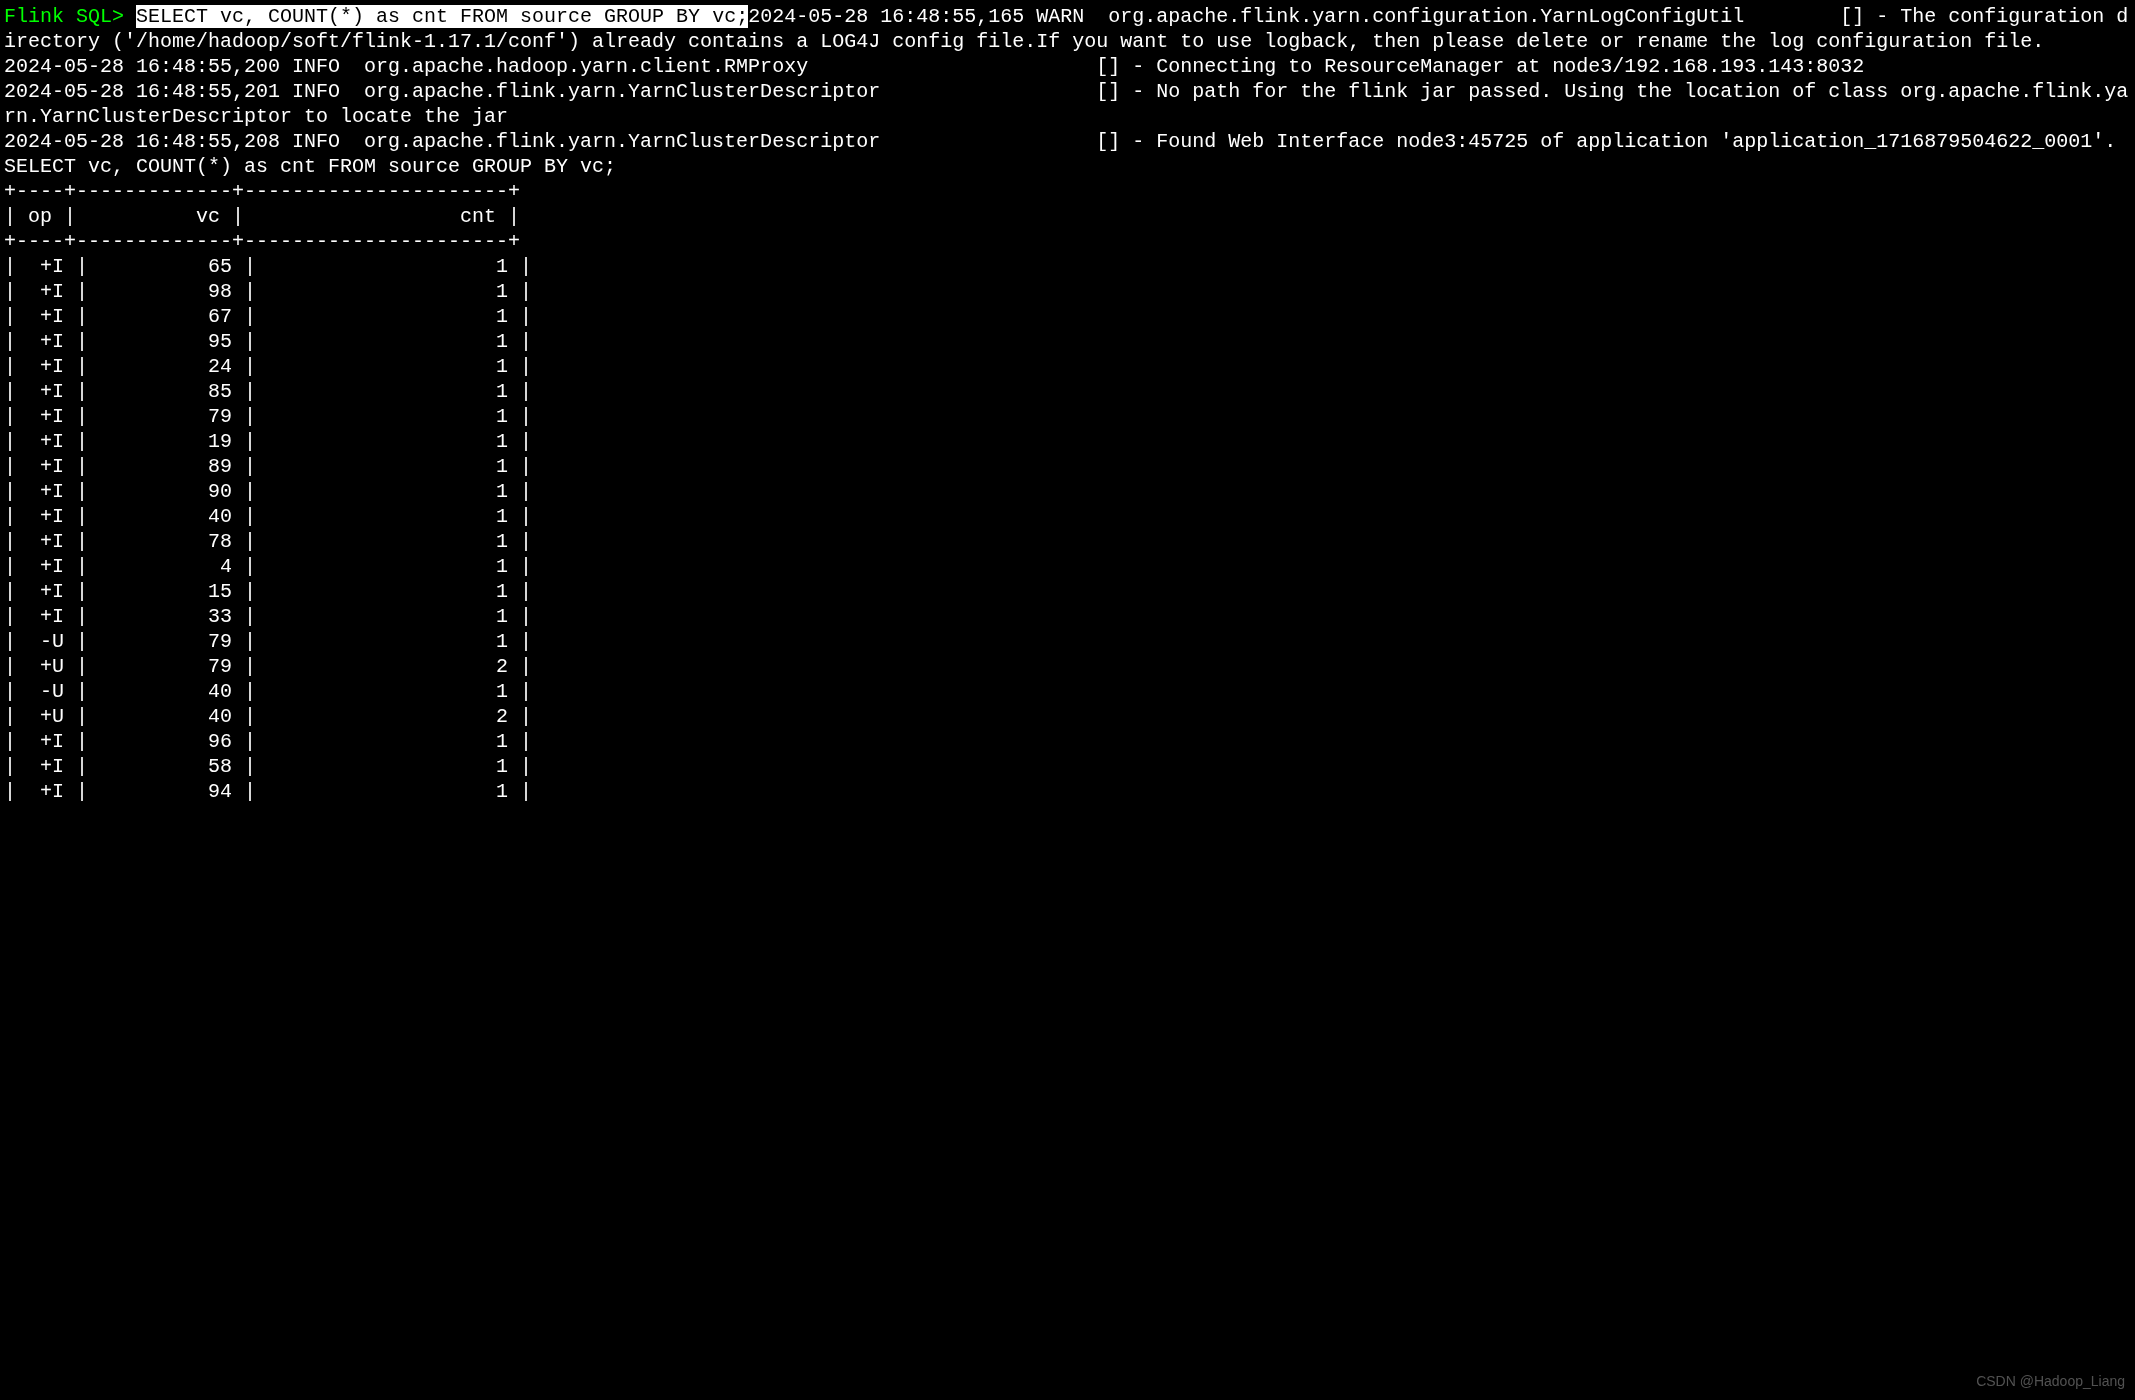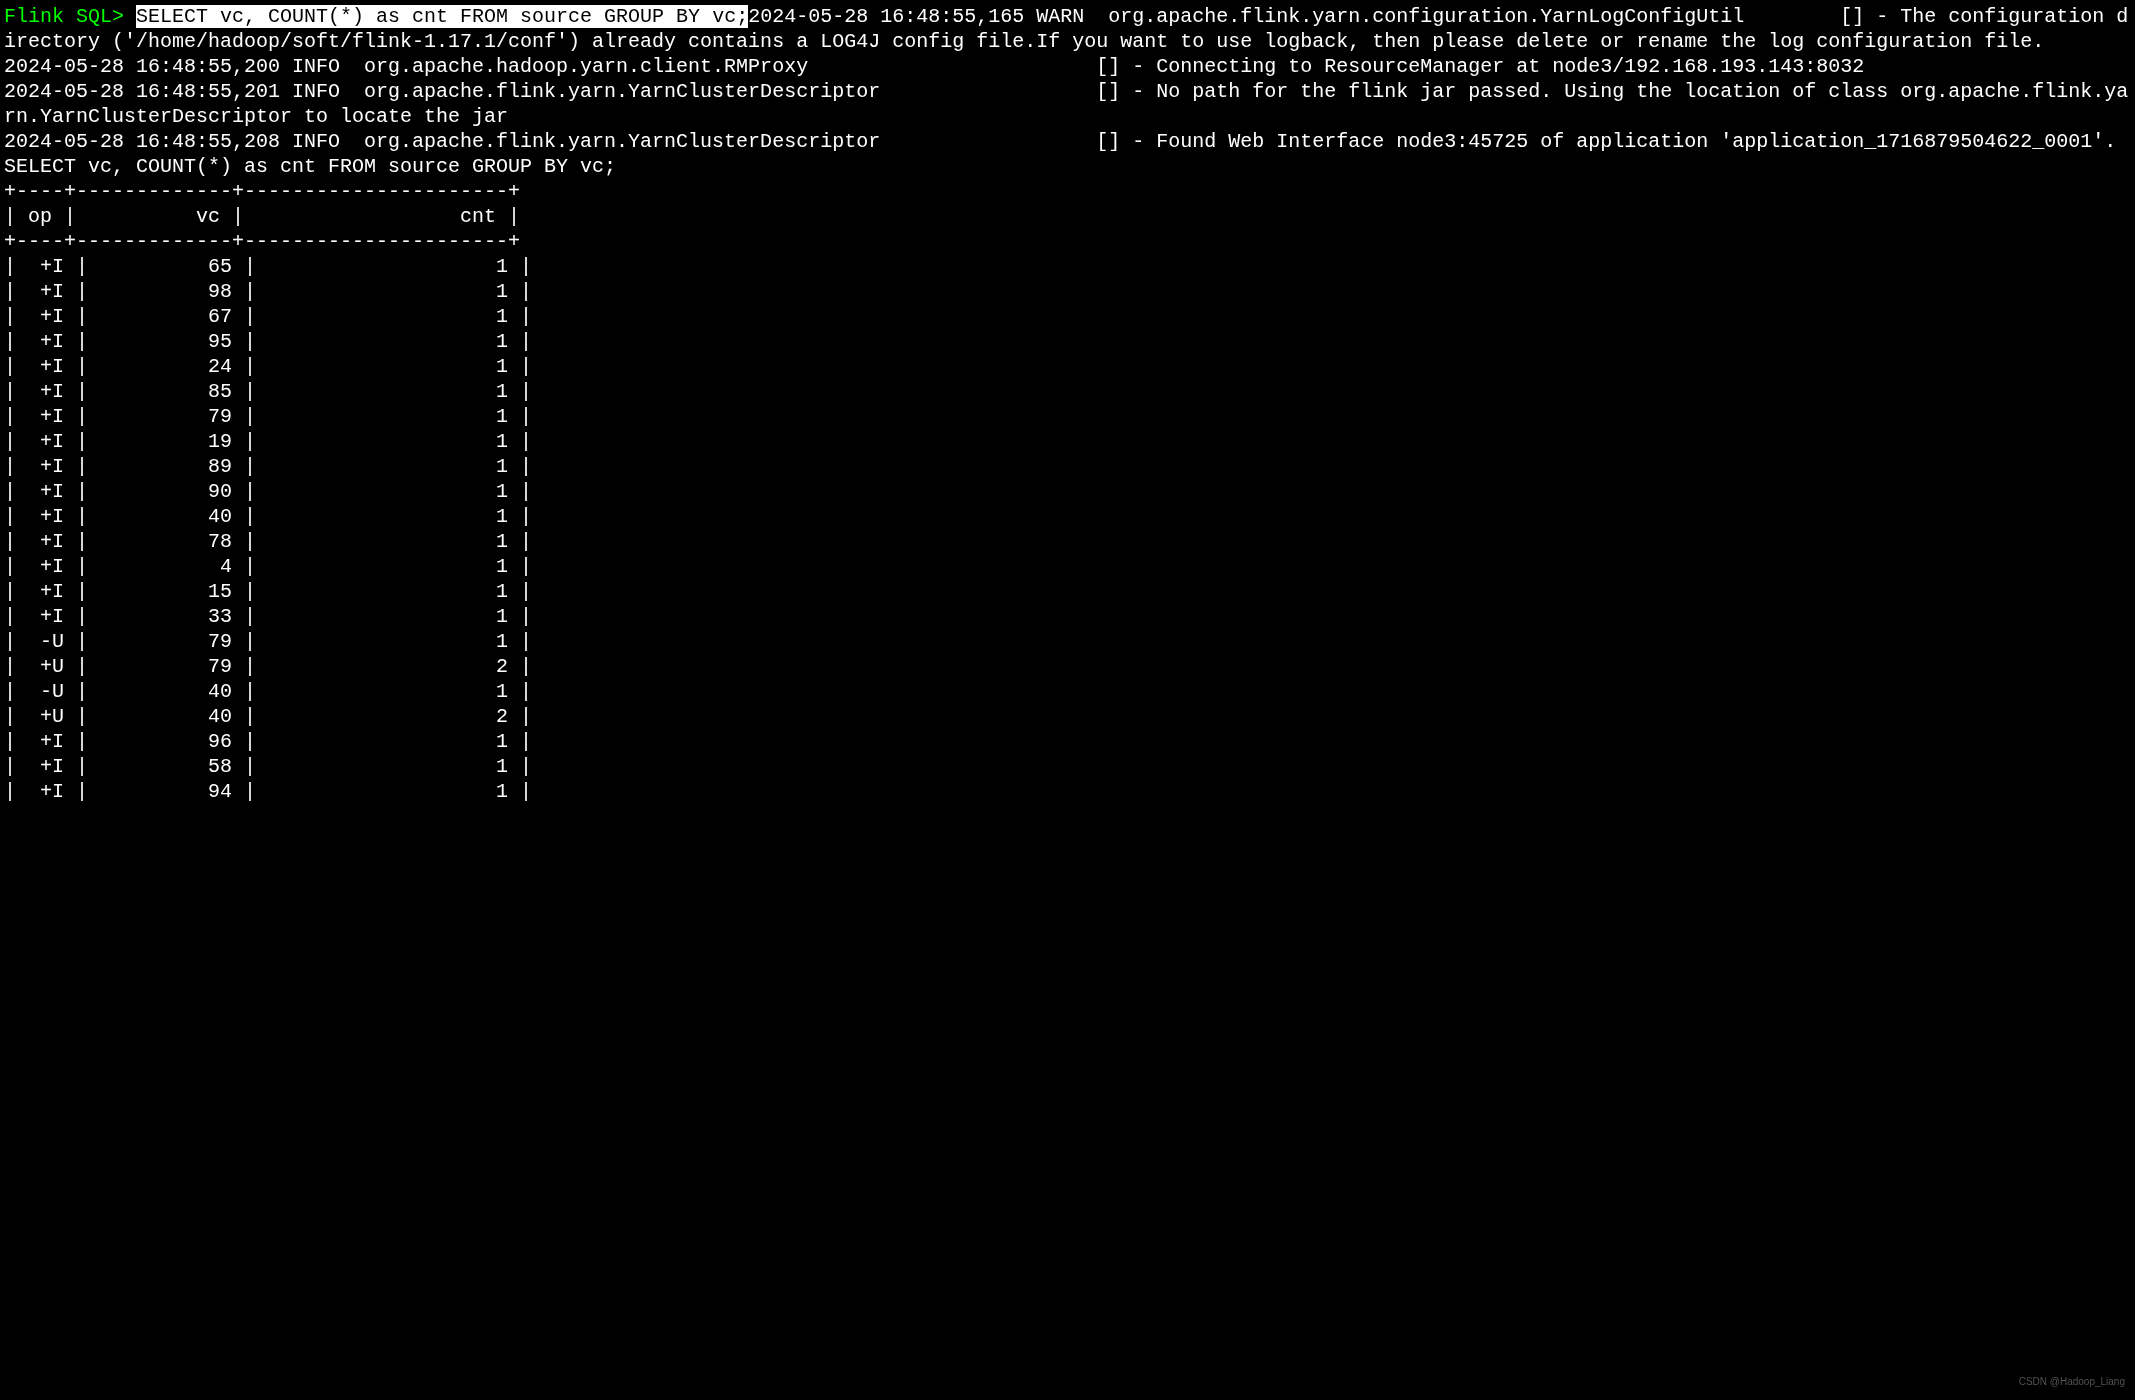--- a/index.html
+++ b/index.html
@@ -33,21 +33,21 @@
     }
     .table-container {
       font-family: "Courier New", Consolas, monospace;
       white-space: pre;
       color: #ffffff;
     }
     .watermark {
       position: absolute;
       bottom: 6px;
       right: 10px;
-      font-size: 10px;
+      font-size: 14px;
       font-family: Arial, sans-serif;
       color: #888888;
       opacity: 0.6;
     }
   </style>
 </head>
 <body>
 
 <div class="terminal"><span class="prompt">Flink SQL&gt; </span><span class="highlighted">SELECT vc, COUNT(*) as cnt FROM source GROUP BY vc;</span><span id="log-output">2024-05-28 16:48:55,165 WARN  org.apache.flink.yarn.configuration.YarnLogConfigUtil        [] - The configuration directory ('/home/hadoop/soft/flink-1.17.1/conf') already contains a LOG4J config file.If you want to use logback, then please delete or rename the log configuration file.
 2024-05-28 16:48:55,200 INFO  org.apache.hadoop.yarn.client.RMProxy                        [] - Connecting to ResourceManager at node3/192.168.193.143:8032

